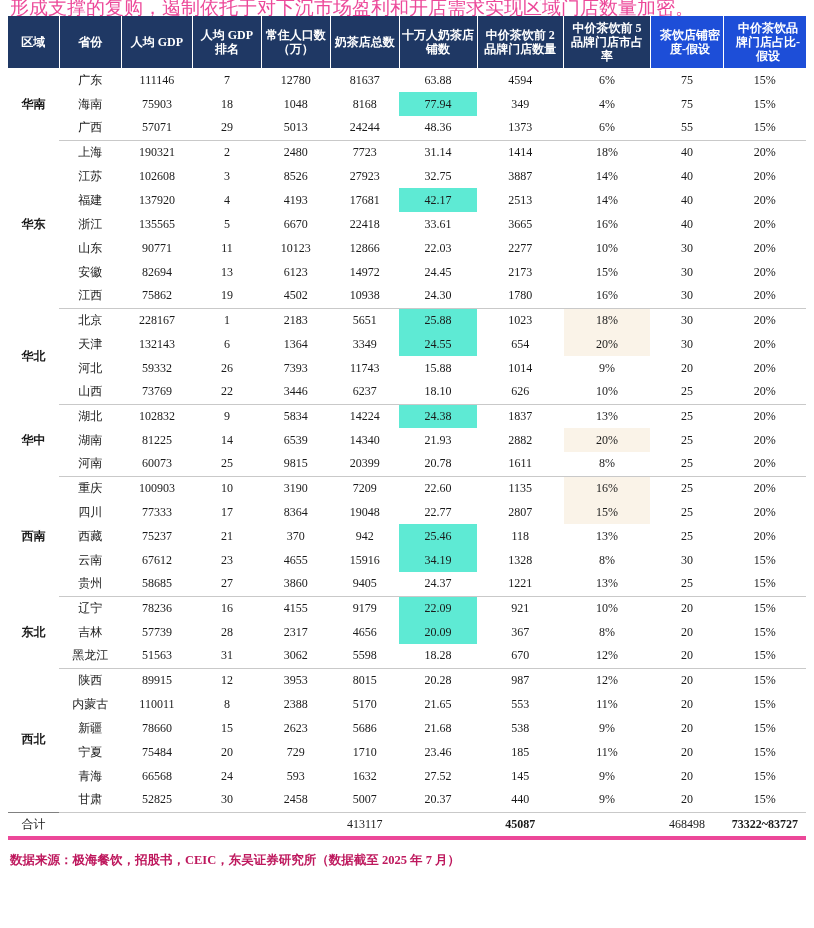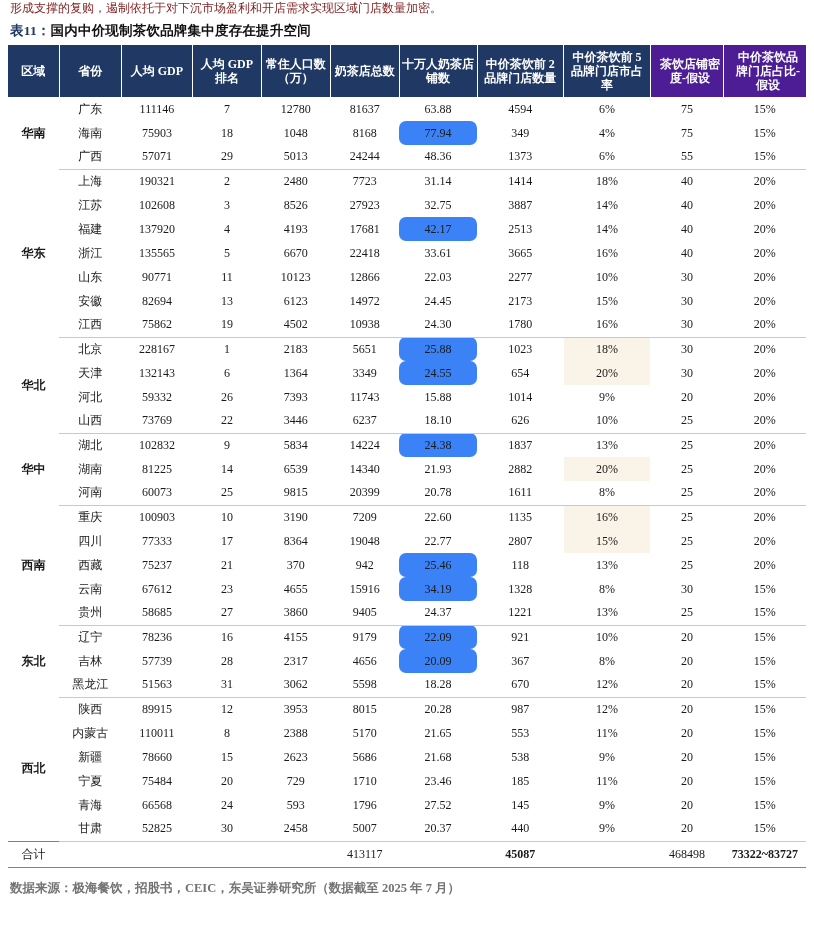--- a/index.html
+++ b/index.html
@@ -7,22 +7,22 @@
     margin: 0; padding: 0;
     width: 814px;
     background: #ffffff;
     font-family: "Liberation Serif", "DejaVu Serif", serif;
   }
   body { width: 814px; min-height: 928px; position: relative; }
 
   .page { width: 814px; padding: 0 8px; }
 
   .topline {
-    font-size: 12px;
-    color: #7f1d1d;
+    font-size: 19px;
+    color: #ec4899;
     line-height: 16px;
     height: 16px;
     overflow: hidden;
     white-space: nowrap;
     padding-left: 2px;
   }
 
   .caption {
     font-size: 13.5px;
     font-weight: bold;
@@ -45,60 +45,60 @@
     font-weight: bold;
     font-size: 12px;
     line-height: 14px;
     text-align: center;
     vertical-align: middle;
     padding: 5px 2px;
     border-right: 1px solid #ffffff;
     border-bottom: none;
     height: 46px;
   }
-  table.main thead th.hl { background: #4c1d95; padding-left: 8px; }
+  table.main thead th.hl { background: #1d4ed8; padding-left: 8px; }
   table.main thead th:last-child { border-right: none; }
 
   table.main td {
     text-align: center;
     vertical-align: middle;
     padding: 3px 2px;
     font-size: 12px;
     line-height: 15px;
     border: none;
     height: 24px;
     color: #1a1a1a;
   }
 
   td.region {
     font-weight: bold;
     color: #111;
     border-right: 1px solid #c9c9c9;
   }
   td.prov { color: #1f3864; }
-  td.shade { background: #3b82f6; border-radius: 7px; }
+  td.shade { background: #5eead4; }
   td.shade2 { background: #faf3e8; }
 
   tr.grp-end td { border-bottom: 1px solid #c9c9c9; }
 
   table.main tbody tr:first-child td { border-top: none; }
 
   tr.total td {
     border-top: 1px solid #808080;
-    border-bottom: 1px solid #ec4899;
+    border-bottom: 4px solid #ec4899;
     font-size: 12px;
     height: 26px;
     margin-top: 19px;
   }
   tr.total td.b { font-weight: bold; }
 
   .source {
     font-size: 12.5px;
     font-weight: bold;
-    color: #737373;
+    color: #be185d;
     margin: 12px 0 0 2px;
     font-family: "Liberation Serif", serif;
   }
 
   .colw0 { width: 46px; }
   .colw1 { width: 56px; }
   .colw2 { width: 64px; }
   .colw3 { width: 62px; }
   .colw4 { width: 62px; }
   .colw5 { width: 62px; }
@@ -108,23 +108,20 @@
   .colw9 { width: 66px; }
   .colw10 { width: 74px; }
 </style>
 </head>
 <body>
 
 <div class="page">
 
   <div class="topline">形成支撑的复购，遏制依托于对下沉市场盈利和开店需求实现区域门店数量加密。</div>
 
-  <div class="caption">
-    <span class="cap-num">表11：</span><span>国内中价现制茶饮品牌集中度存在提升空间</span>
-  </div>
 
   <table class="main">
     <colgroup>
       <col class="colw0">
         <col class="colw1">
         <col class="colw2">
         <col class="colw3">
         <col class="colw4">
         <col class="colw5">
         <col class="colw6">
@@ -502,21 +499,21 @@
           <td>185</td>
           <td>11%</td>
           <td>20</td>
           <td>15%</td>
         </tr>
         <tr>
           <td class="prov">青海</td>
           <td>66568</td>
           <td>24</td>
           <td>593</td>
-          <td>1796</td>
+          <td>1632</td>
           <td>27.52</td>
           <td>145</td>
           <td>9%</td>
           <td>20</td>
           <td>15%</td>
         </tr>
         <tr class="grp-end">
           <td class="prov">甘肃</td>
           <td>52825</td>
           <td>30</td>

